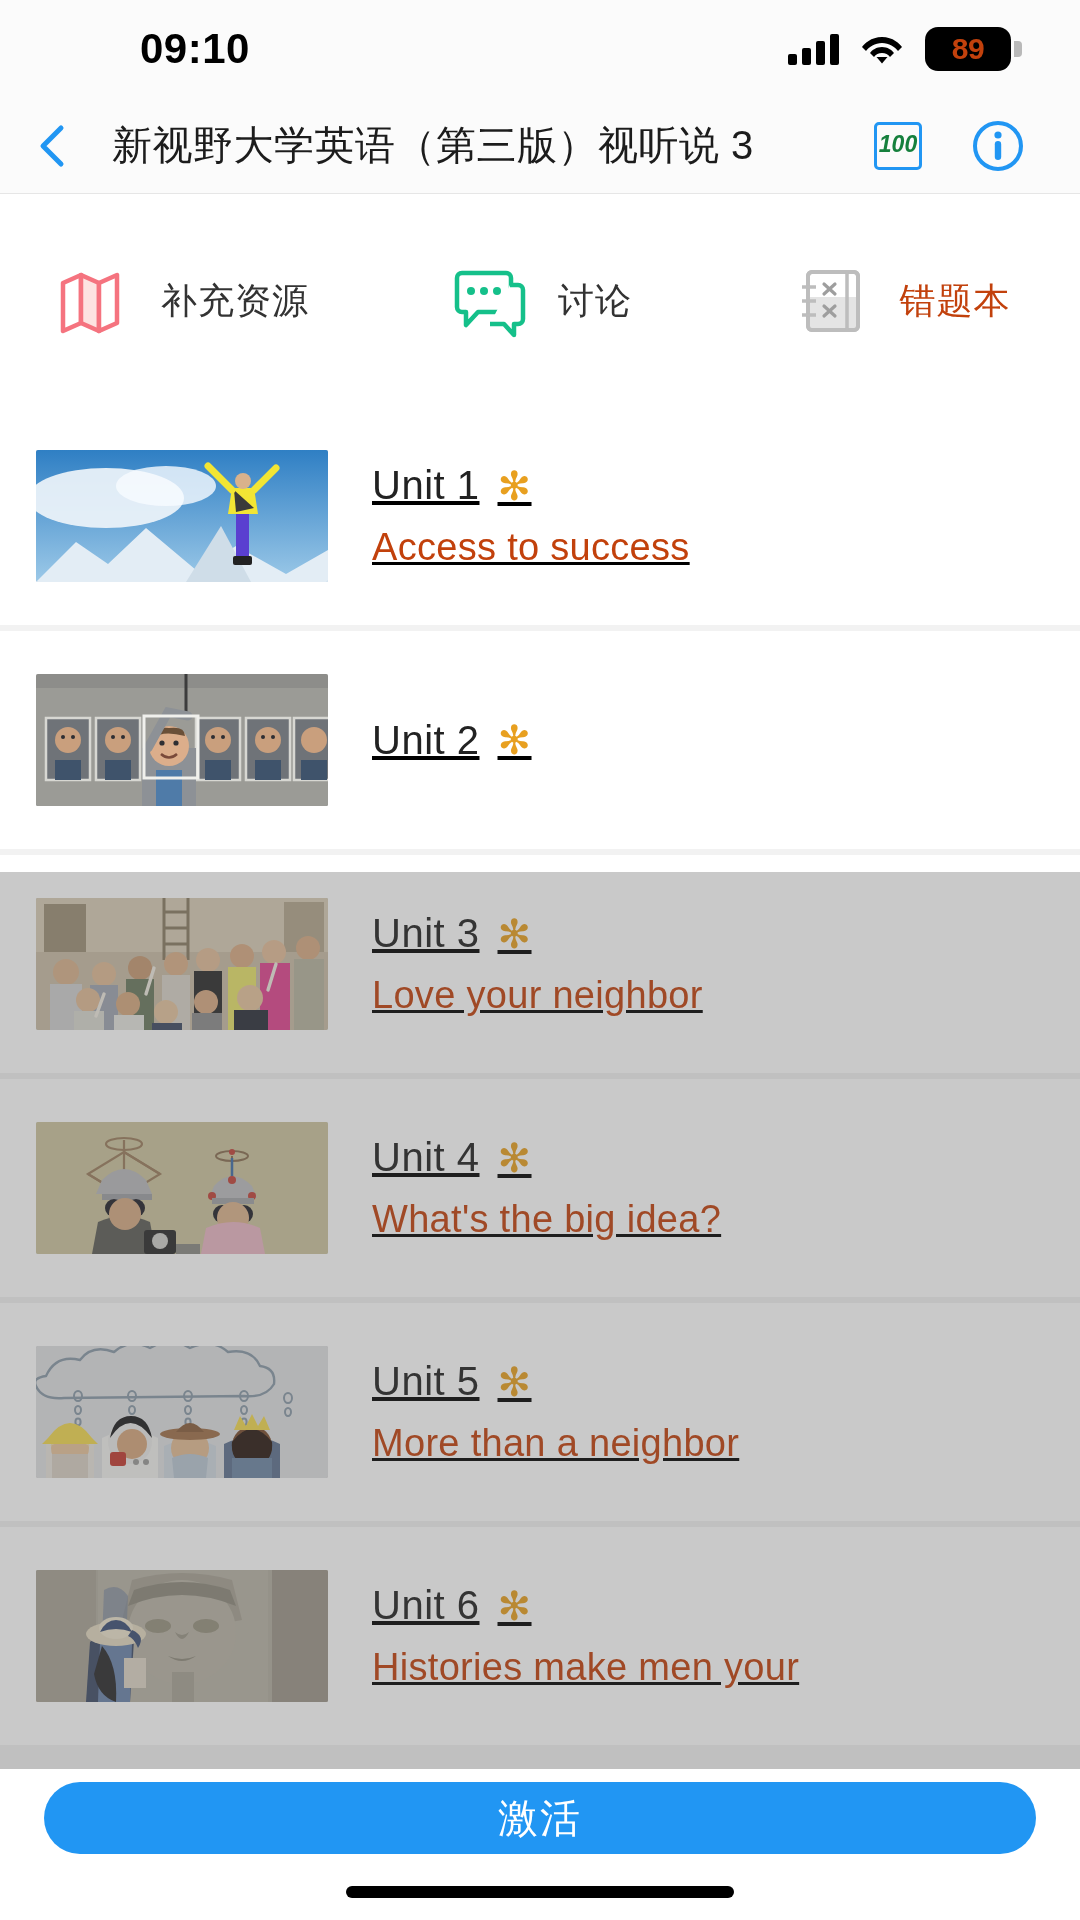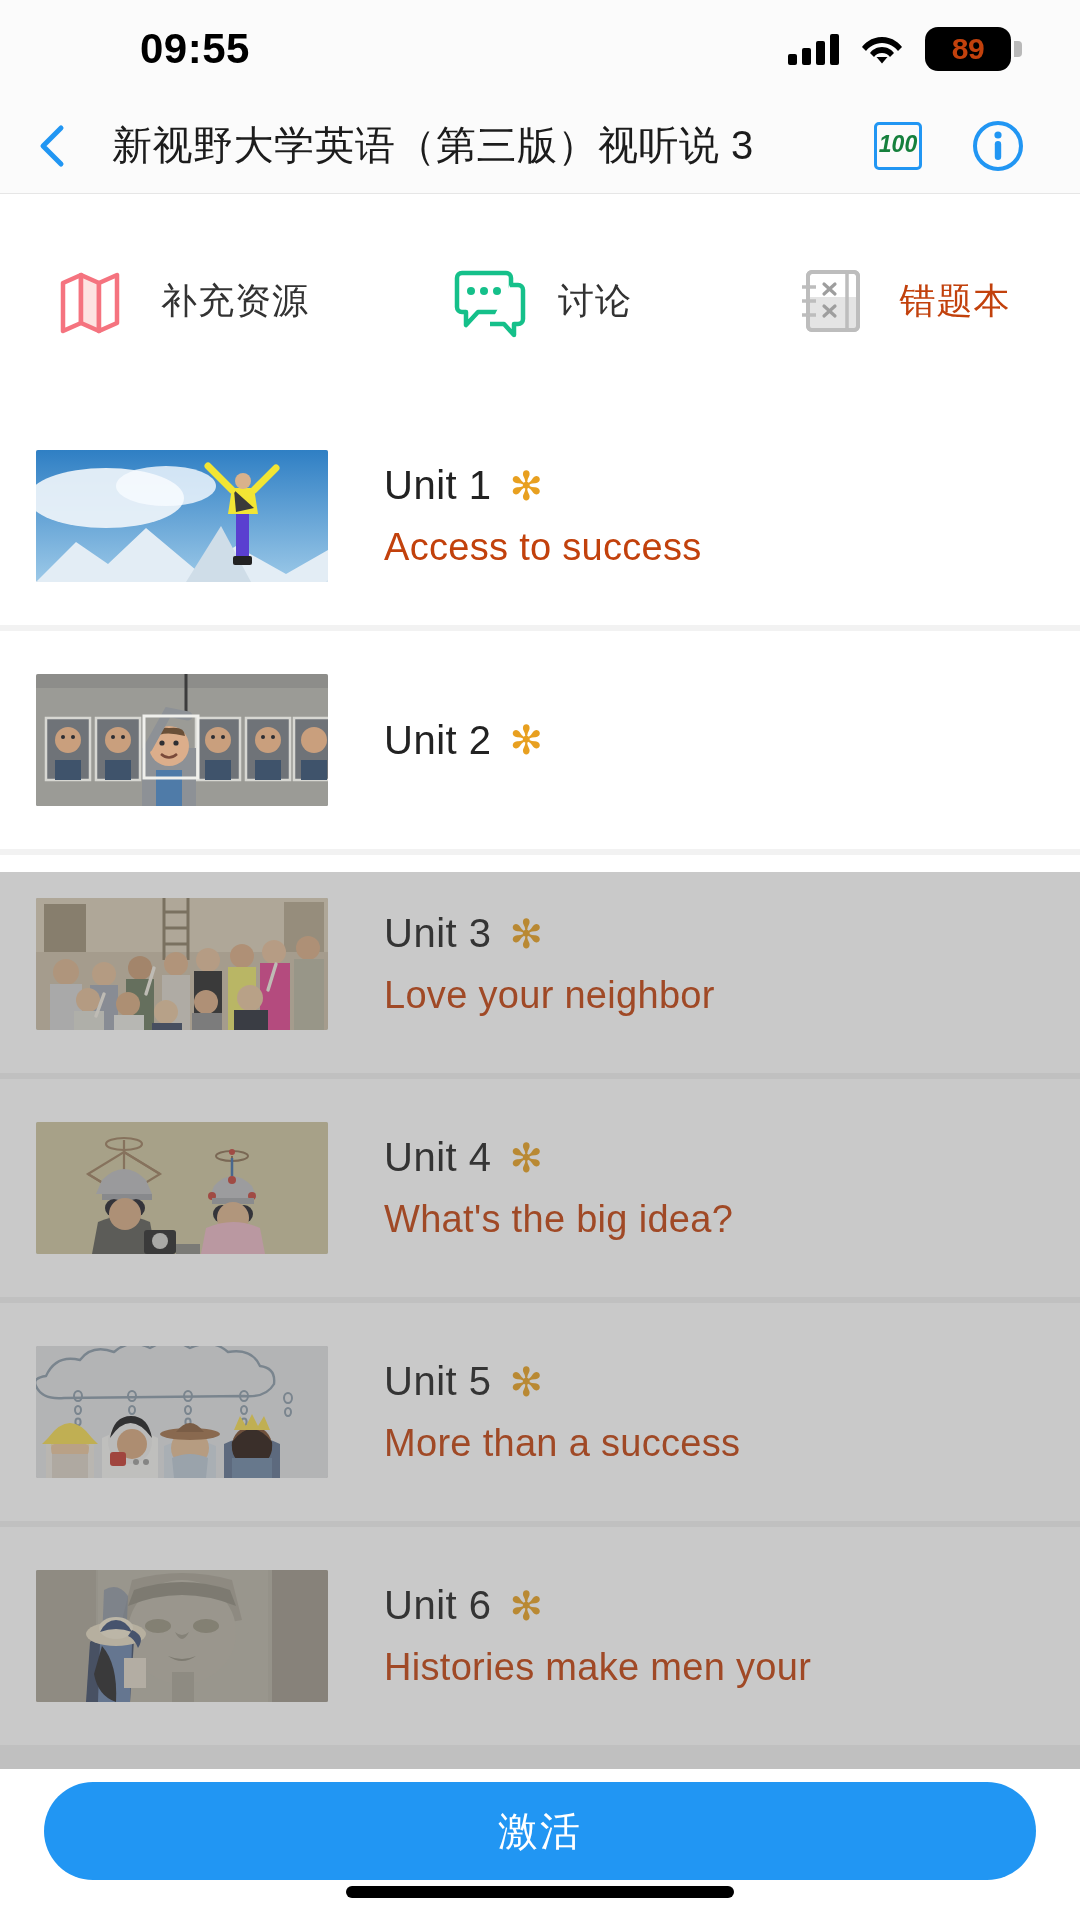--- a/index.html
+++ b/index.html
@@ -86,57 +86,57 @@
   .row {
     position:relative; width:1080px; height:218px; background:#fff;
     display:flex; align-items:center; padding-left:36px;
   }
   .row + .row { margin-top:6px; }
   .thumb {
     width:292px; height:132px; flex:0 0 292px; border-radius:2px;
     overflow:hidden; position:relative; background:#ccc;
   }
   .thumb svg { display:block; width:100%; height:100%; }
-  .row-text { margin-left:56px; }
+  .row-text { margin-left:44px;text-decoration:underline; }
   .row-title {
     font-size:40px; color:#222; display:flex; align-items:center; gap:18px;
     letter-spacing:0.5px;
   }
   .star { color:#e8a020; font-size:40px; line-height:1; }
   .row-sub { font-size:38px; color:#c2410c; margin-top:18px; letter-spacing:0.3px; }
 
   
   .overlay {
     position:absolute; left:0; top:872px; width:1080px; height:897px;
     background:rgba(90,90,90,0.33); pointer-events:none;
   }
 
   
   .bottombar {
     position:absolute; left:0; bottom:0; width:1080px; height:151px;
     background:#fff; display:flex; align-items:flex-start; justify-content:center;
     padding-top:13px;
   }
   .activate-btn {
-    width:992px; height:98px; border-radius:50px; border:none;
+    width:992px; height:72px; border-radius:50px; border:none;
     background:#2196f3; color:#fff; font-size:40px; cursor:pointer;
     font-family:"Liberation Sans","DejaVu Sans",sans-serif; letter-spacing:2px;
   }
   .home-indicator {
     position:absolute; left:50%; transform:translateX(-50%); bottom:22px;
     width:388px; height:12px; background:#000; border-radius:6px;
   }
 </style>
 </head>
 <body>
 
 <div class="phone">
 
   <div class="statusbar">
-    <div class="status-time">09:55</div>
+    <div class="status-time">09:10</div>
     <div class="status-right">
       <div class="signal">
         <i></i>
           <i></i>
           <i></i>
           <i></i>
       </div>
       <svg class="wifi" viewBox="0 0 42 32">
         <path d="M21 4 C10 4 3 11 1 14 L5 18 C8 14 14 10 21 10 C28 10 34 14 37 18 L41 14 C39 11 32 4 21 4 Z" fill="#000"></path>
         <path d="M21 14 C15.5 14 11 17 9 20 L13 24 C14.8 21.5 17.6 20 21 20 C24.4 20 27.2 21.5 29 24 L33 20 C31 17 26.5 14 21 14 Z" fill="#000"></path>
@@ -472,21 +472,21 @@
             <path d="M198 84 l6 -14 l6 10 l6 -12 l6 12 l6 -10 l6 14 z" fill="#f2d84f"></path>
             <rect x="196" y="112" width="40" height="20" fill="#6e86a4"></rect>
           </g>
         </svg>
       </div>
       <div class="row-text">
         <div class="row-title">
           <span>Unit 5</span>
           <span class="star">✻</span>
         </div>
-        <div class="row-sub">More than a success</div>
+        <div class="row-sub">More than a neighbor</div>
       </div>
     </div>
 
     <div class="row">
       <div class="thumb">
         <svg viewBox="0 0 292 132" preserveAspectRatio="none">
           <rect width="292" height="132" fill="#b2ada0"></rect>
           <rect x="0" y="0" width="60" height="132" fill="#a9a396"></rect>
           <rect x="236" y="0" width="56" height="132" fill="#9d9689"></rect>
           <g fill="#b8b3a6">

